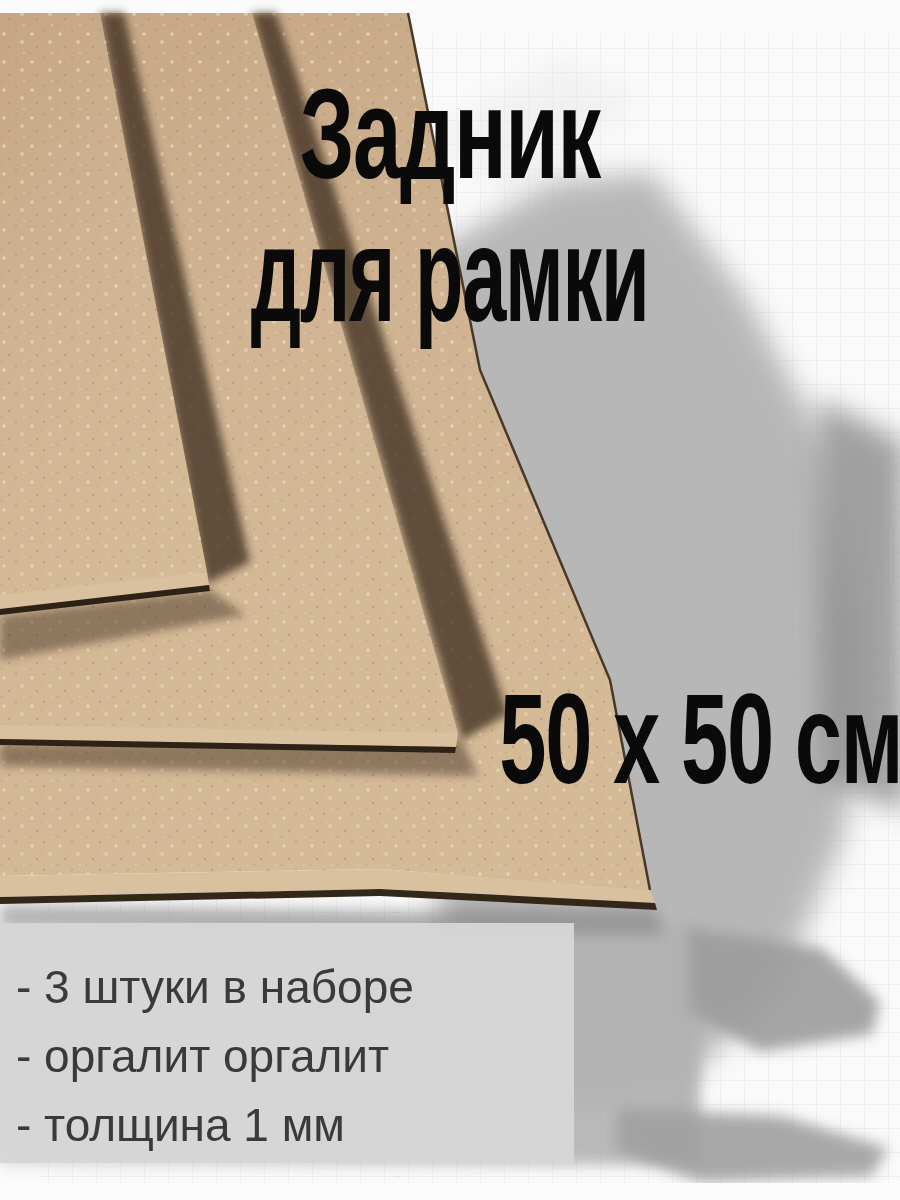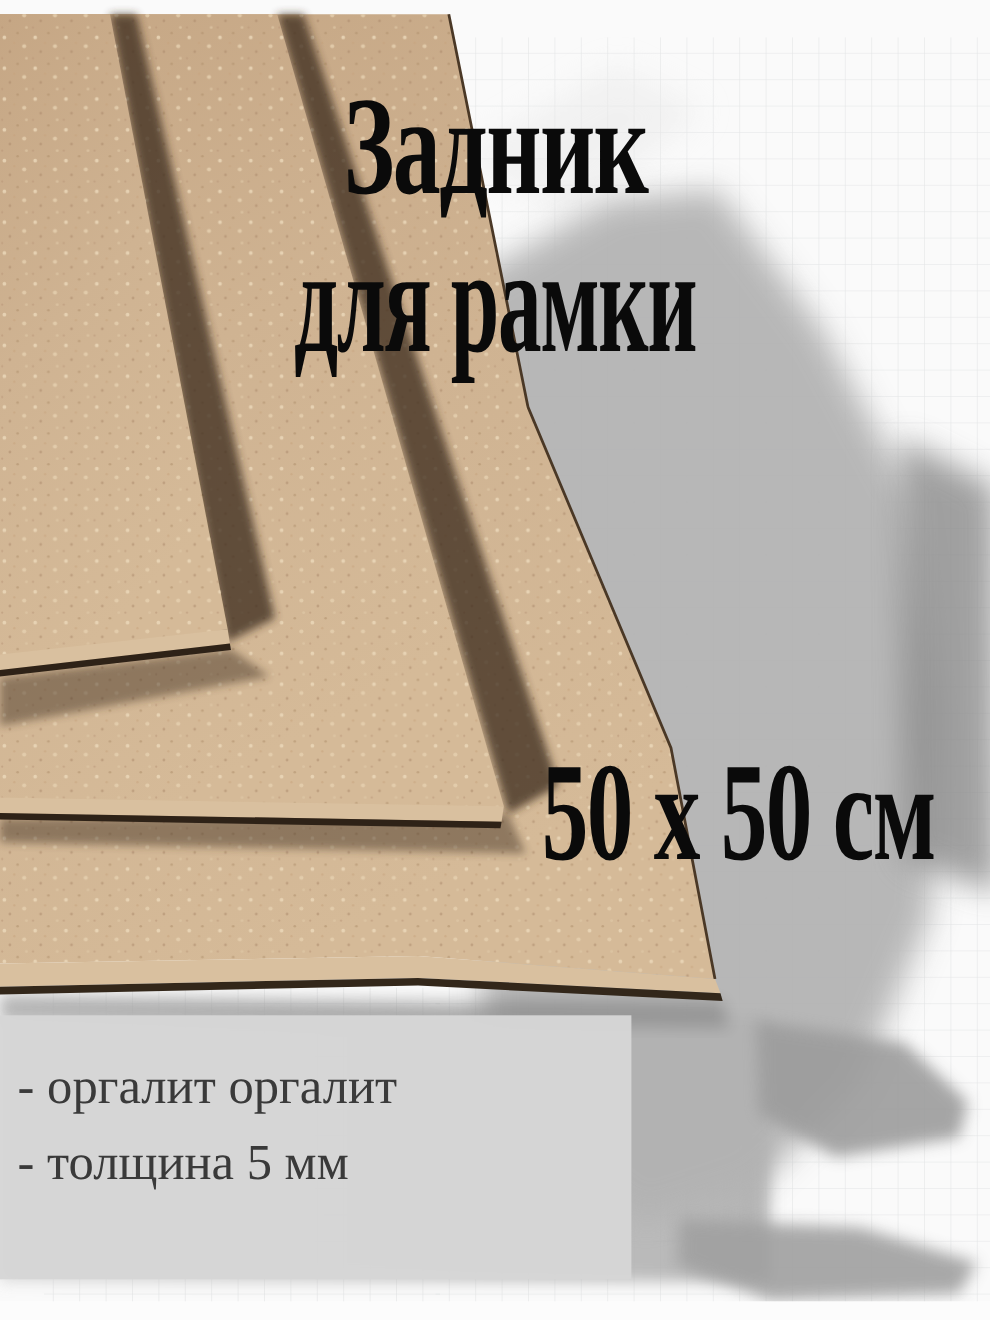--- a/index.html
+++ b/index.html
@@ -1,18 +1,18 @@
 <!DOCTYPE html>
 <html><head>
 <meta charset="utf-8">
 <style>
   html,body{margin:0;padding:0;background:#ffffff;}
   .stage{
     position:relative;width:900px;height:1200px;overflow:hidden;
-    background:#fafafa;font-family:Liberation Serif, serif;
+    background:#fafafa;font-family:Liberation Sans, sans-serif;
   }
   .stage svg.artwork{position:absolute;left:0;top:0;}
   .overlay{position:absolute;color:#0a0a0a;white-space:nowrap;}
   .title-line{
     left:0;width:900px;text-align:center;font-weight:700;line-height:1;
     letter-spacing:-2px;
   }
   .title-line .tspan{display:inline-block;transform-origin:50% 0;}
   #title1{top:70px;font-size:118px;}
   #title1 .tspan{transform:scale(0.74,1.08);}
@@ -130,18 +130,19 @@
   <div class="overlay title-line" id="title2">
     <span class="tspan">для рамки</span>
   </div>
 
   <div class="overlay" id="sizeLabel">
     <span class="tspan">50 х 50 см</span>
   </div>
 
   <div class="info-panel">
     <ul class="info-list">
+      <li>- 3 штуки в наборе</li>
       <li>- оргалит оргалит</li>
-      <li>- толщина 5 мм</li>
+      <li>- толщина 1 мм</li>
     </ul>
   </div>
 
 </div>
 
 </body></html>

